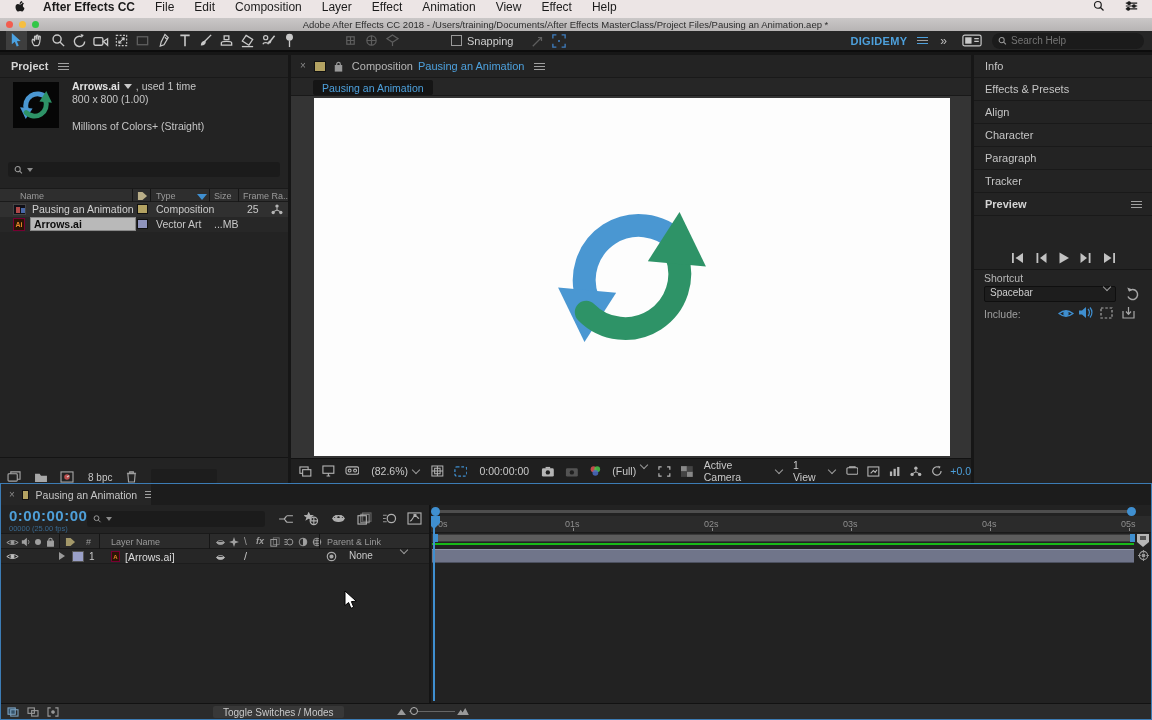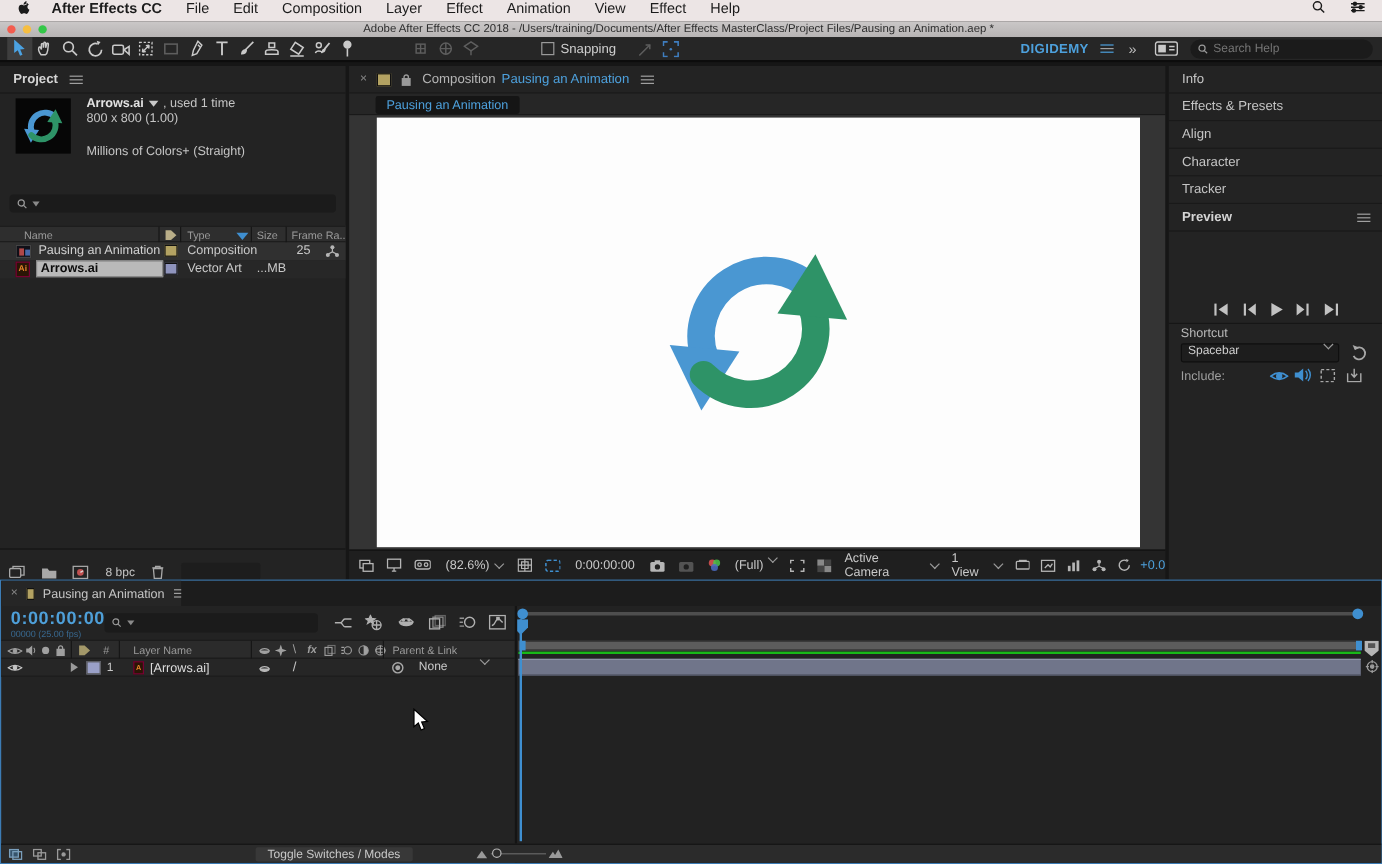--- a/index.html
+++ b/index.html
@@ -449,20 +449,23 @@
   <div class="phead">
       <span class="txt" style="margin-left:11px">Effects &amp; Presets</span>
     </div>
   <div class="phead">
       <span class="txt" style="margin-left:11px">Align</span>
     </div>
   <div class="phead">
       <span class="txt" style="margin-left:11px">Character</span>
     </div>
   <div class="phead">
+      <span class="txt" style="margin-left:11px">Paragraph</span>
+    </div>
+  <div class="phead">
       <span class="txt" style="margin-left:11px">Tracker</span>
     </div>
   <div class="phead">
     <span class="txt" style="margin-left:11px;font-weight:bold;color:#d5d5d5">Preview</span>
     <span style="flex:1"></span>
     <span class="ham" style="margin-right:10px"></span>
   </div>
 
   <div class="abs" style="left:0;top:192px;width:178px;height:22px;display:flex;align-items:center;justify-content:center;gap:8px">
     <svg class="transport" viewBox="0 0 15 12" fill="currentColor">
@@ -645,20 +648,33 @@
   <span class="sep" style="left:428px;top:21px;width:2px;height:214px;background:#141414"></span>
 
   <div class="abs" style="left:430px;top:21px;width:720px;height:214px;background:#222222;overflow:hidden">
 
     <div class="abs" style="left:0;top:1px;width:705px;height:10px">
       <span class="abs" style="left:6px;top:4px;width:694px;height:3px;background:#4e4e4e;border-radius:2px"></span>
       <span class="abs" style="left:0;top:1px;width:9px;height:9px;border-radius:50%;background:#3f8fd0"></span>
       <span class="abs" style="left:696px;top:1px;width:9px;height:9px;border-radius:50%;background:#3f8fd0"></span>
     </div>
 
+    <div class="abs" style="left:0;top:11px;width:720px;height:17px;background:#2b2b2b;border-bottom:1px solid #1a1a1a">
+      <span class="colhead abs" style="left:7px;top:3px;color:#8f8f8f">0s</span>
+      <span class="colhead abs" style="left:134px;top:3px;color:#8f8f8f">01s</span>
+      <span class="colhead abs" style="left:273px;top:3px;color:#8f8f8f">02s</span>
+      <span class="colhead abs" style="left:412px;top:3px;color:#8f8f8f">03s</span>
+      <span class="colhead abs" style="left:551px;top:3px;color:#8f8f8f">04s</span>
+      <span class="colhead abs" style="left:690px;top:3px;color:#8f8f8f">05s</span>
+      <span class="tick" style="left:142px"></span>
+        <span class="tick" style="left:281px"></span>
+        <span class="tick" style="left:420px"></span>
+        <span class="tick" style="left:559px"></span>
+        <span class="tick" style="left:698px"></span>
+    </div>
 
     <div class="abs" style="left:1px;top:29px;width:702px;height:8px;background:#5c5c5c;border:1px solid #3a3a3a">
       <span class="abs" style="left:0;top:-1px;width:5px;height:8px;background:#3f8fd0"></span>
       <span class="abs" style="left:697px;top:-1px;width:5px;height:8px;background:#3f8fd0"></span>
     </div>
 
     <span class="abs" style="left:1px;top:38px;width:702px;height:2px;background:#18b818"></span>
 
     <div class="abs" style="left:1px;top:44px;width:702px;height:14px;background:#70758a;border-top:1px solid #8d92a6;border-bottom:1px solid #4c505f"></div>
 

